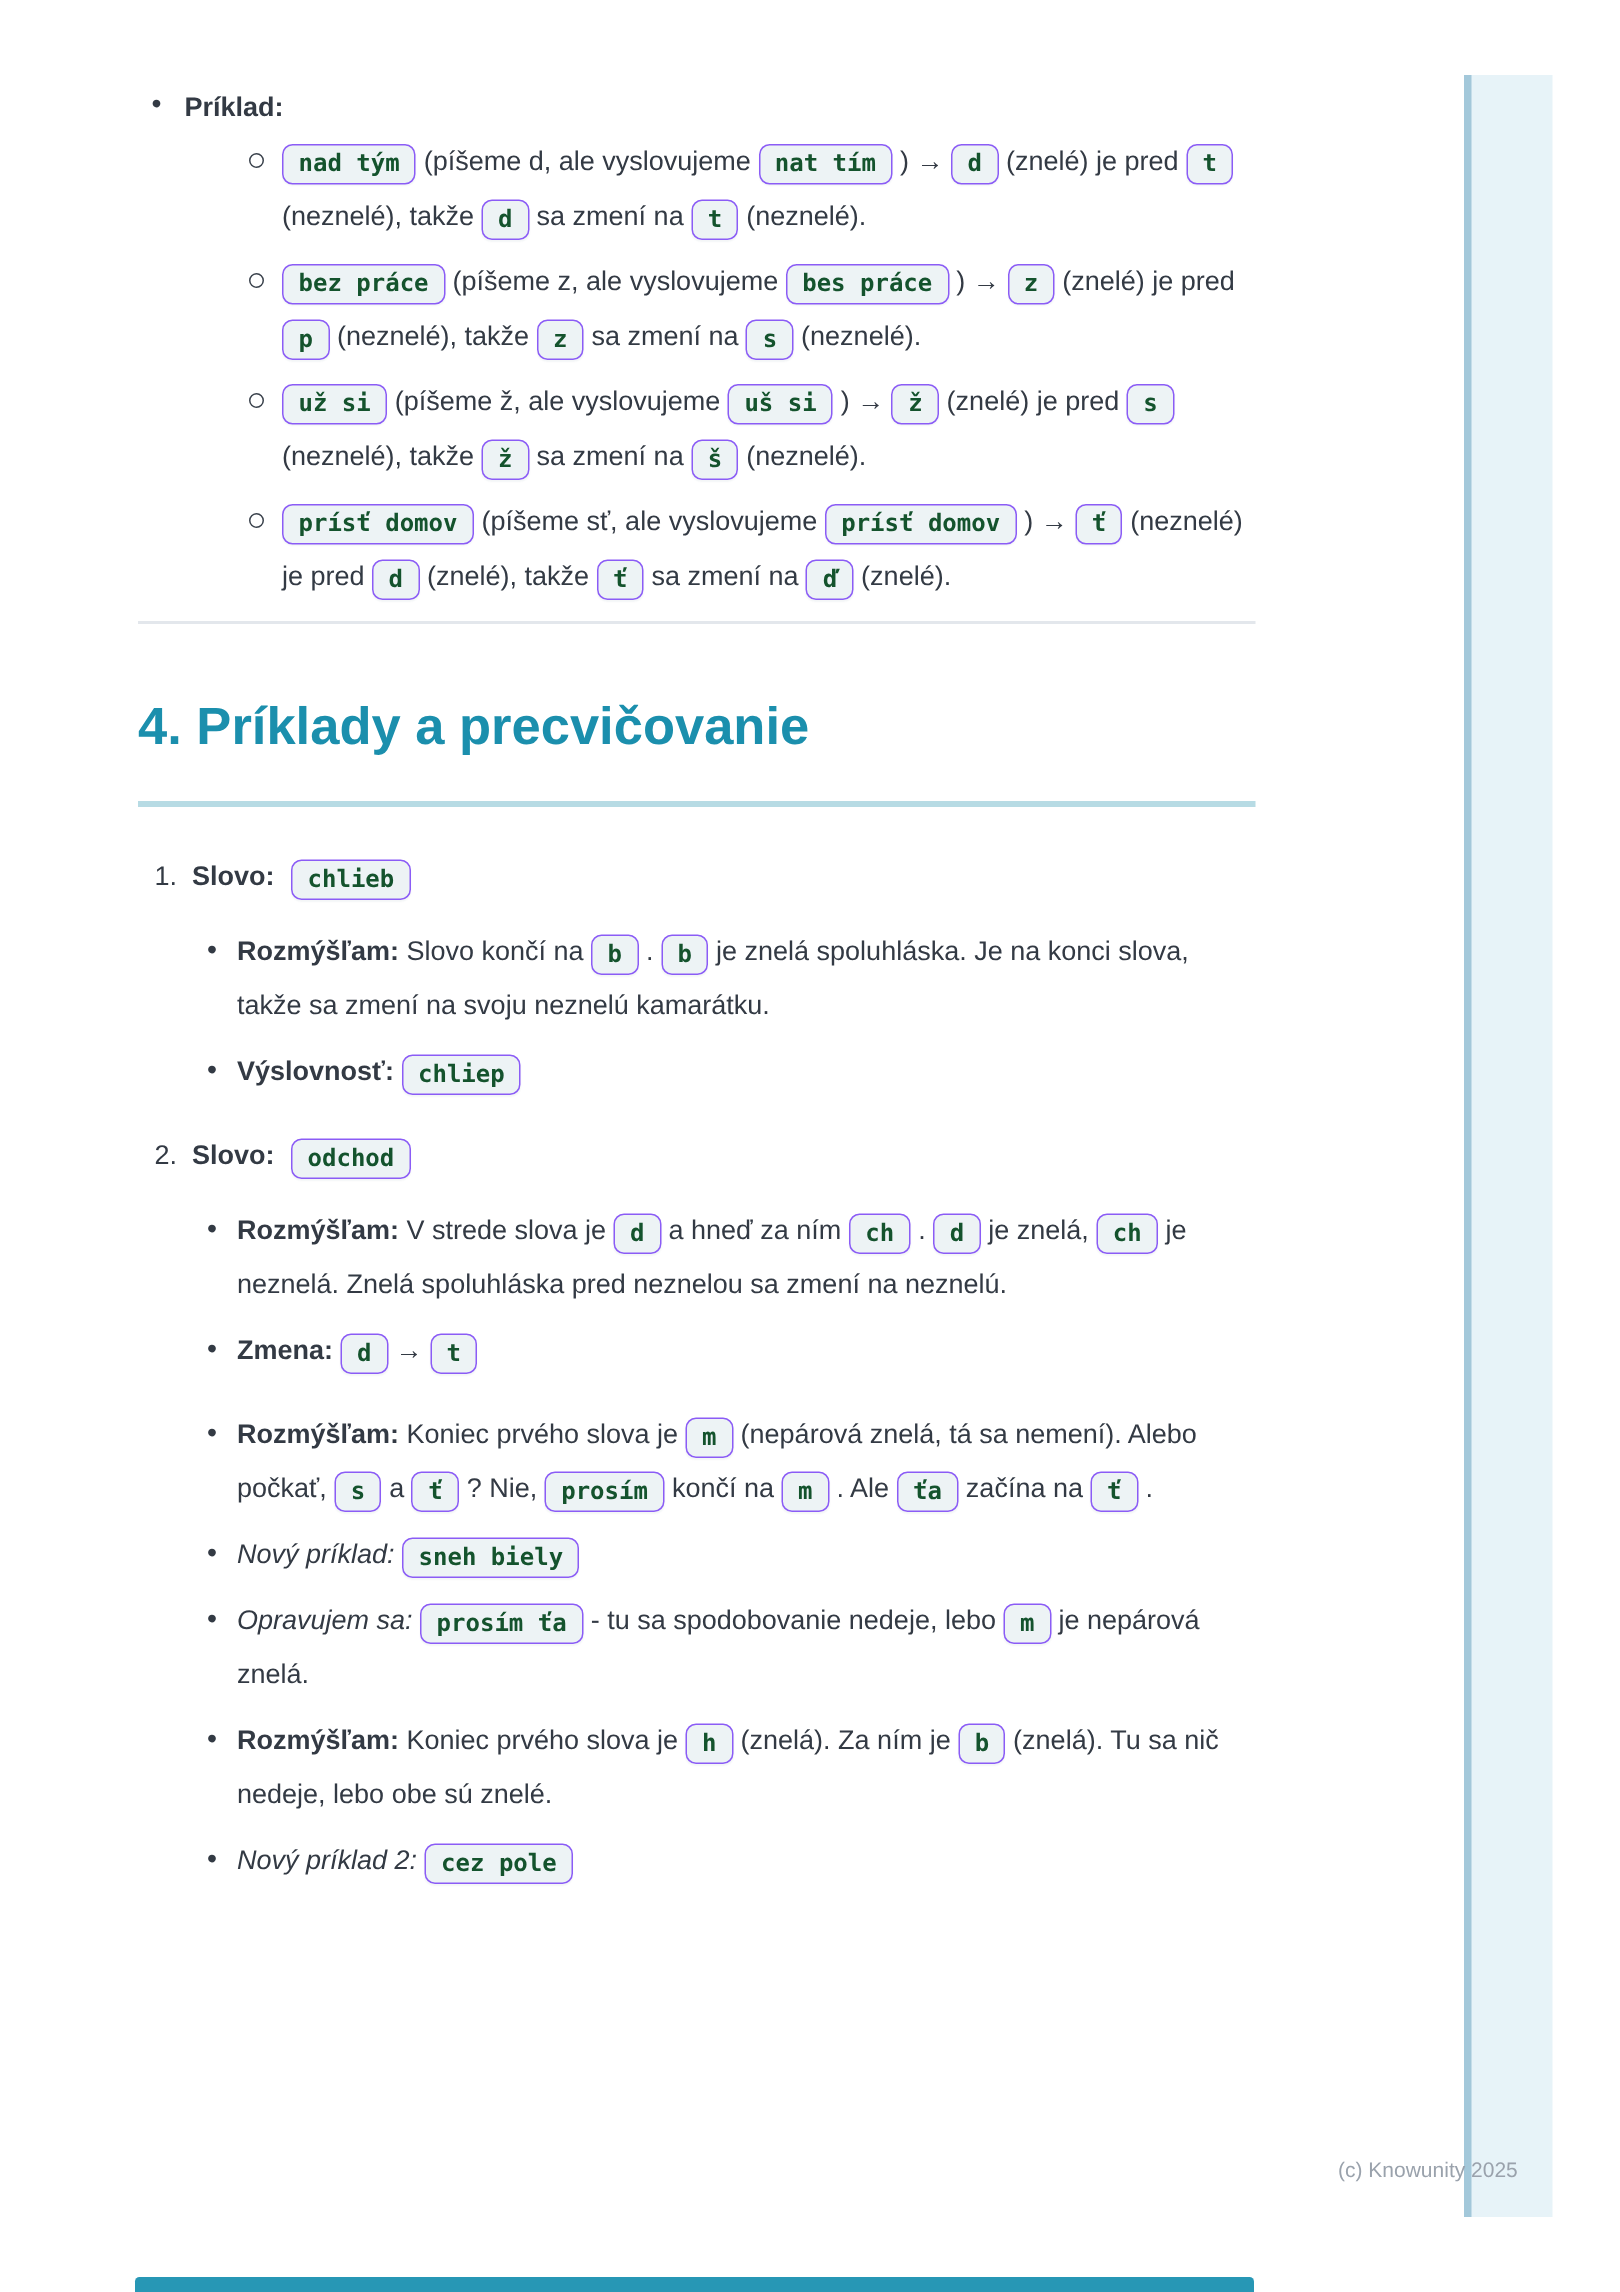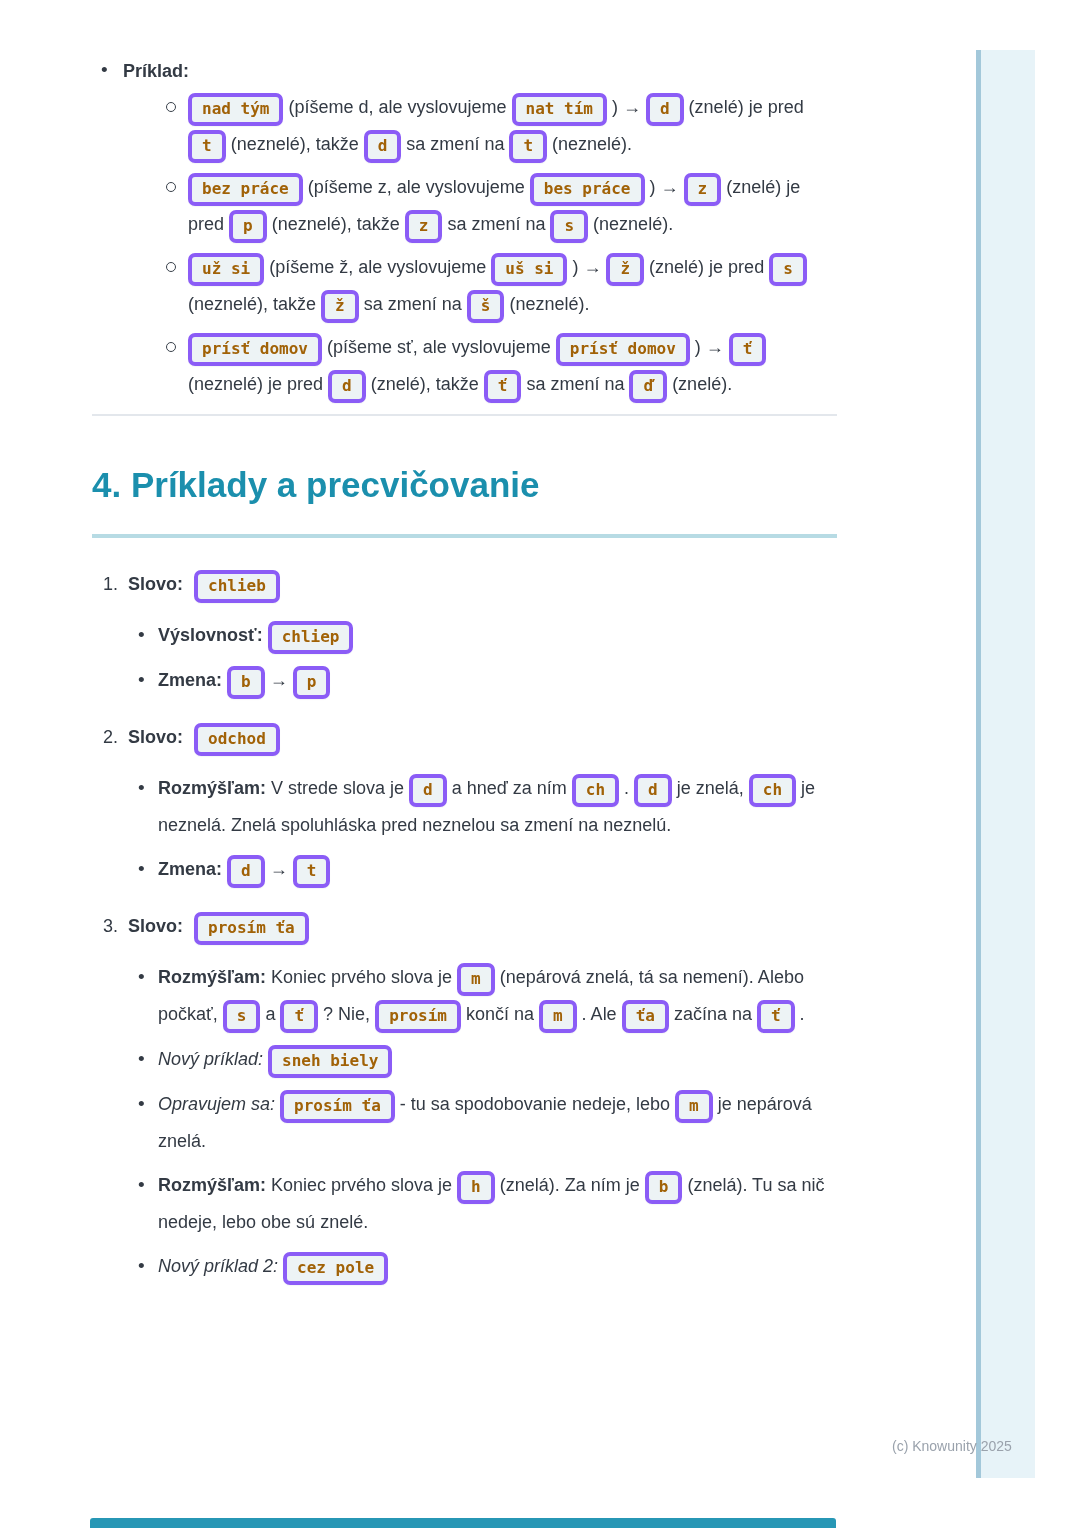--- a/index.html
+++ b/index.html
@@ -33,23 +33,23 @@
     position:absolute; top:57px; left:92px; width:745px;
   }
 
   .bld { font-weight:bold;text-align:center; }
   .itl { font-style:italic; }
 
   .chip {
     display:inline-block;
     font-family:"DejaVu Sans Mono", monospace;
     font-size:16px; font-weight:600;
-    color:#a16207;
+    color:#14532d;
     background:#edf3f5;
-    border:4px solid #8b5cf6;
+    border:1px solid #8b5cf6;
     border-radius:7px;
     padding:2px 10px 3px;
     line-height:1.25;
     box-shadow:0 1px 1px rgba(40,80,100,0.05);
     vertical-align:-1px;
     white-space:nowrap;
   }
 
   
   .l1-item { position:relative; padding-left:31px; line-height:28px; }
@@ -110,33 +110,32 @@
 
   <hr class="divider">
 
   <h2 class="heading">4. Príklady a precvičovanie</h2>
 
 
   <div class="exercise-list">
       <div class="ex">
         <div class="ex-head"><span class="ex-num">1.</span> <span class="bld">Slovo:</span> <code class="chip">chlieb</code></div>
         <ul class="ex-bullets">
+          <li><span class="bld">Rozmýšľam:</span><span> Slovo končí na </span><code class="chip">b</code><span> . </span><code class="chip">b</code><span> je znelá spoluhláska. Je na konci slova, takže sa zmení na svoju neznelú kamarátku.</span></li>
           <li><span class="bld">Výslovnosť:</span><span> </span><code class="chip">chliep</code></li>
-          <li><span class="bld">Zmena:</span><span> </span><code class="chip">b</code><span> → </span><code class="chip">p</code></li>
         </ul>
       </div>
       <div class="ex">
         <div class="ex-head"><span class="ex-num">2.</span> <span class="bld">Slovo:</span> <code class="chip">odchod</code></div>
         <ul class="ex-bullets">
           <li><span class="bld">Rozmýšľam:</span><span> V strede slova je </span><code class="chip">d</code><span> a hneď za ním </span><code class="chip">ch</code><span> . </span><code class="chip">d</code><span> je znelá, </span><code class="chip">ch</code><span> je neznelá. Znelá spoluhláska pred neznelou sa zmení na neznelú.</span></li>
           <li><span class="bld">Zmena:</span><span> </span><code class="chip">d</code><span> → </span><code class="chip">t</code></li>
         </ul>
       </div>
       <div class="ex">
-        <div class="ex-head"><span class="ex-num">3.</span> <span class="bld">Slovo:</span> <code class="chip">prosím ťa</code></div>
         <ul class="ex-bullets">
           <li><span class="bld">Rozmýšľam:</span><span> Koniec prvého slova je </span><code class="chip">m</code><span> (nepárová znelá, tá sa nemení). Alebo počkať, </span><code class="chip">s</code><span> a </span><code class="chip">ť</code><span> ? Nie, </span><code class="chip">prosím</code><span> končí na </span><code class="chip">m</code><span> . Ale </span><code class="chip">ťa</code><span> začína na </span><code class="chip">ť</code><span> .</span></li>
           <li><span class="itl">Nový príklad:</span><span> </span><code class="chip">sneh biely</code></li>
           <li><span class="itl">Opravujem sa:</span><span> </span><code class="chip">prosím ťa</code><span> - tu sa spodobovanie nedeje, lebo </span><code class="chip">m</code><span> je nepárová znelá.</span></li>
           <li><span class="bld">Rozmýšľam:</span><span> Koniec prvého slova je </span><code class="chip">h</code><span> (znelá). Za ním je </span><code class="chip">b</code><span> (znelá). Tu sa nič nedeje, lebo obe sú znelé.</span></li>
           <li><span class="itl">Nový príklad 2:</span><span> </span><code class="chip">cez pole</code></li>
         </ul>
       </div>
     </div>
 

